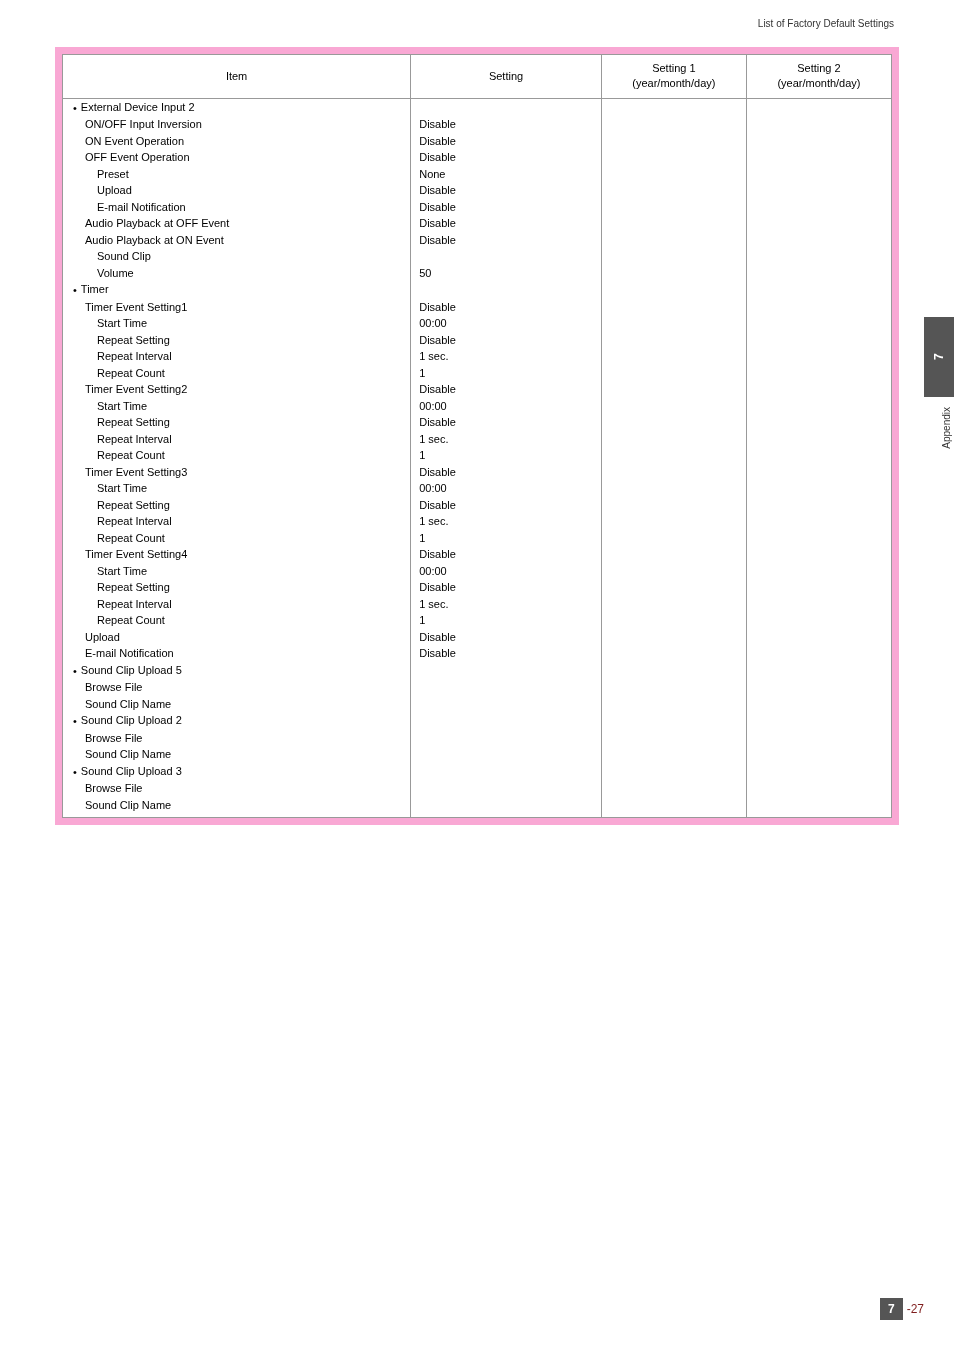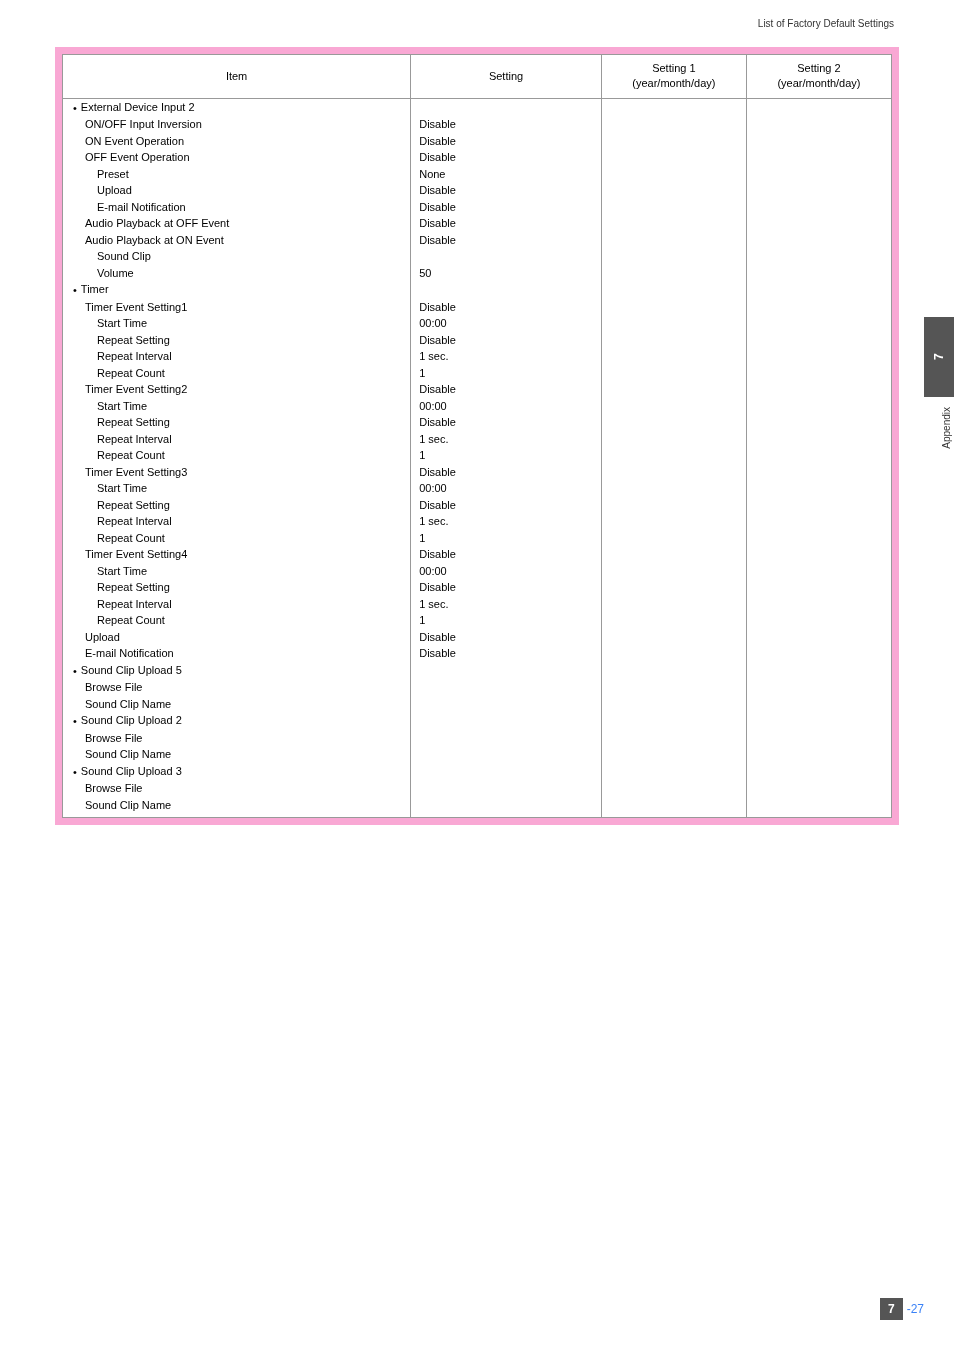--- a/index.html
+++ b/index.html
@@ -139,21 +139,21 @@
       background: #555;
       color: #fff;
       font-size: 12px;
       font-weight: bold;
       padding: 4px 8px;
       margin-right: 4px;
     }
 
     .page-num-text {
       font-size: 12px;
-      color: #3b82f6;
+      color: #7f1d1d;
     }
 
     .header-row th {
       background: #fff;
     }
   </style>
 </head>
 <body>
 
 <div class="page-header">

